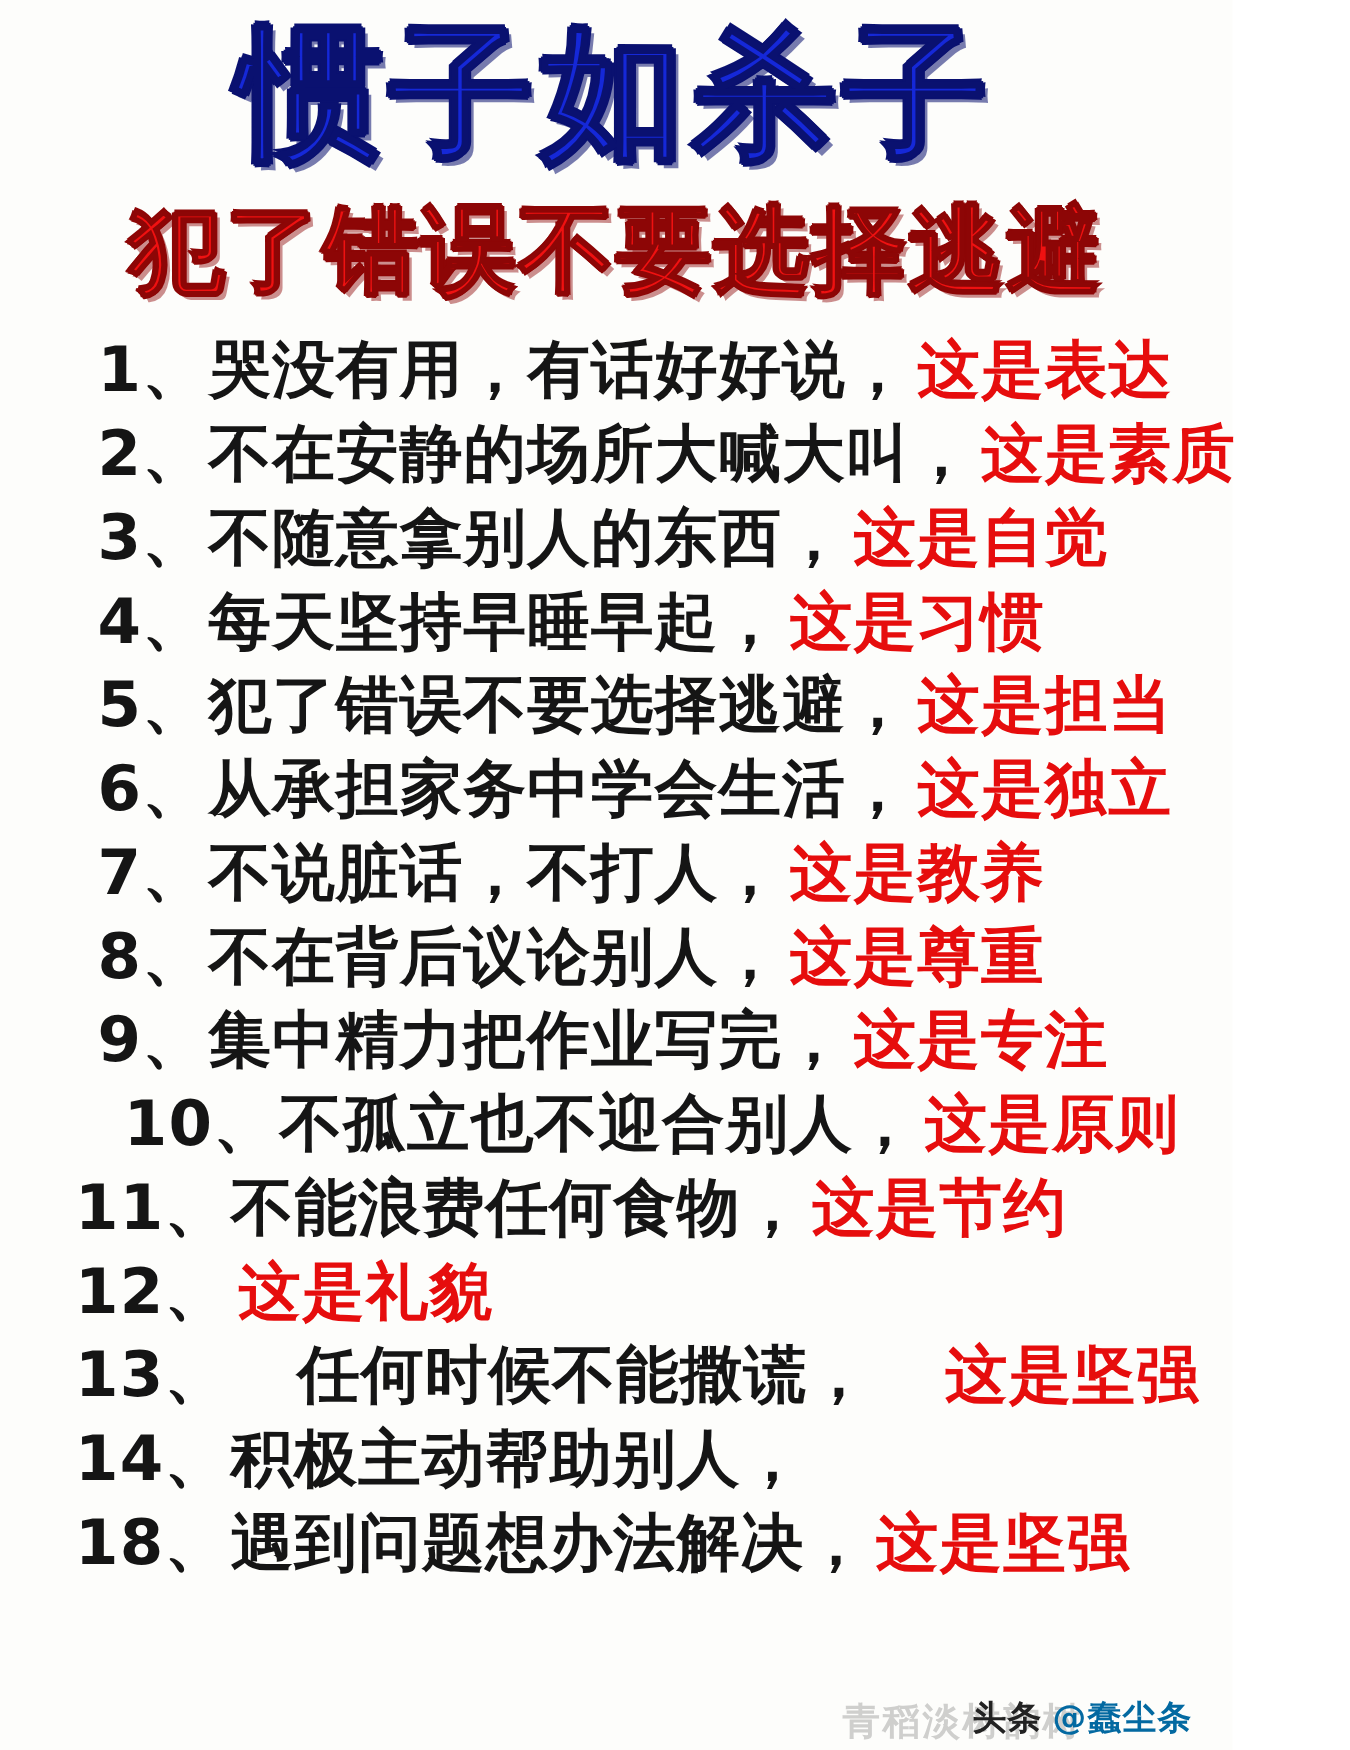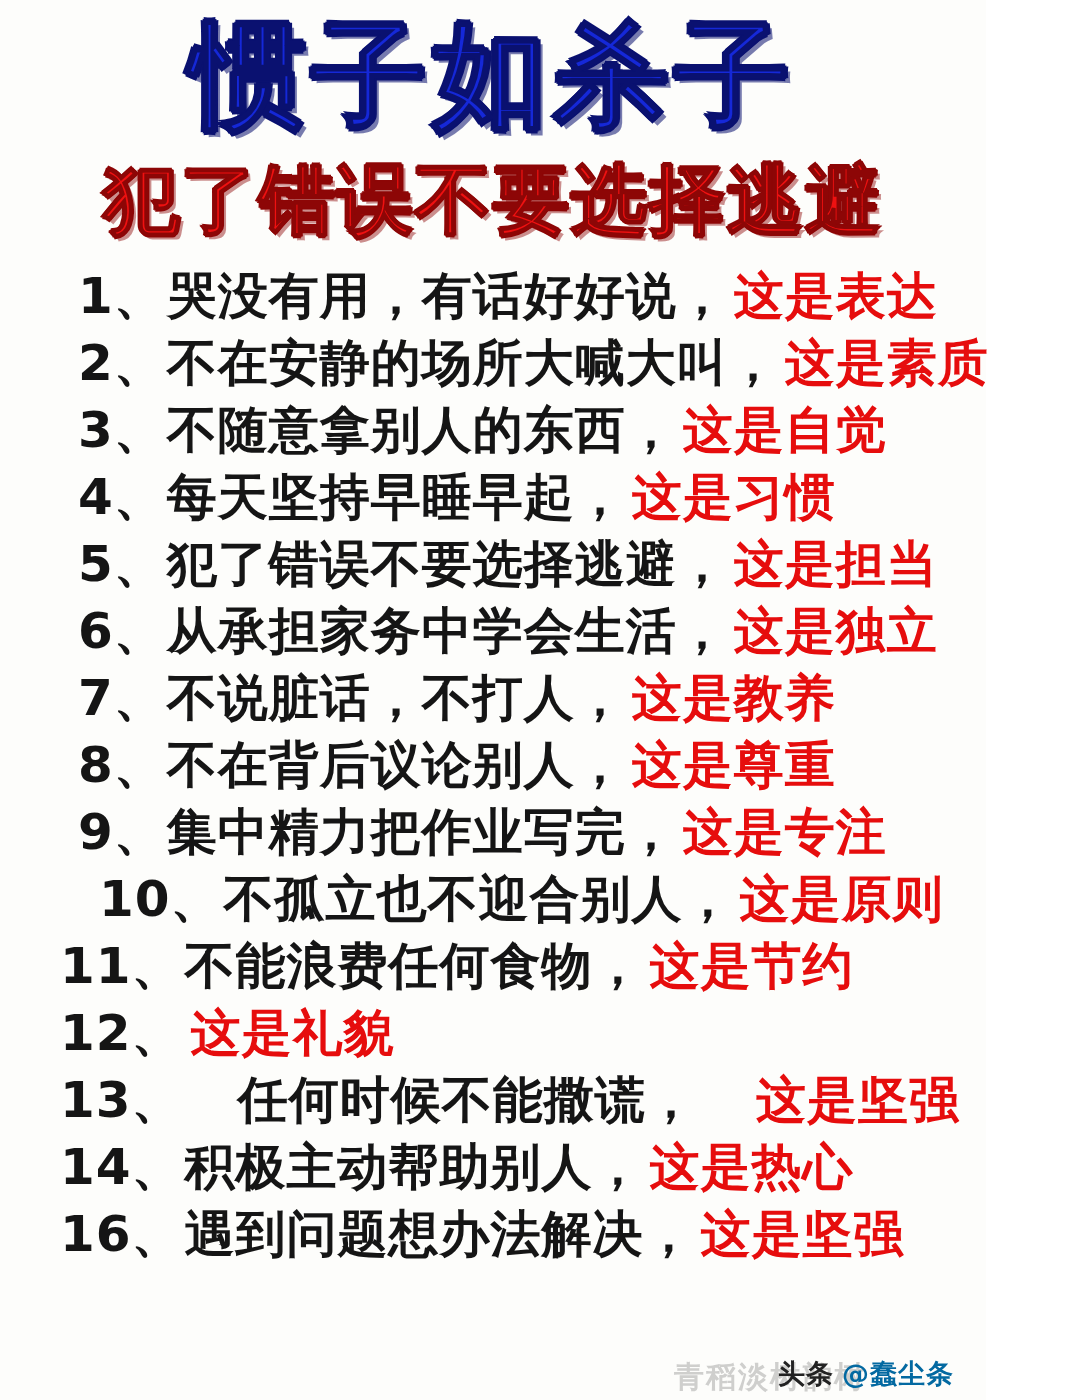--- a/index.html
+++ b/index.html
@@ -213,25 +213,24 @@
 
     <div class="rule r13">
       <span class="num">13、</span>
       <span class="body">任何时候不能撒谎，</span>
       <span class="tag">这是坚强</span>
     </div>
 
     <div class="rule r14">
       <span class="num">14、</span>
       <span class="body">积极主动帮助别人，</span>
-      <span class="tag">这是热心</span>
     </div>
 
     <div class="rule r15">
-      <span class="num">16、</span>
+      <span class="num">18、</span>
       <span class="body">遇到问题想办法解决，</span>
       <span class="tag">这是坚强</span>
     </div>
 
   </div>
 
   <div class="watermark">青稻淡树韵树</div>
 
   <div class="footer">
     <span class="site">头条</span>

